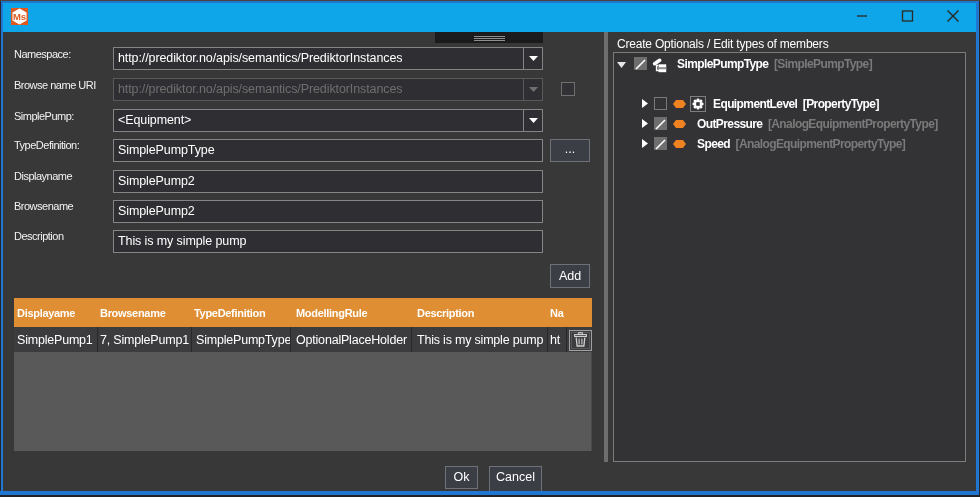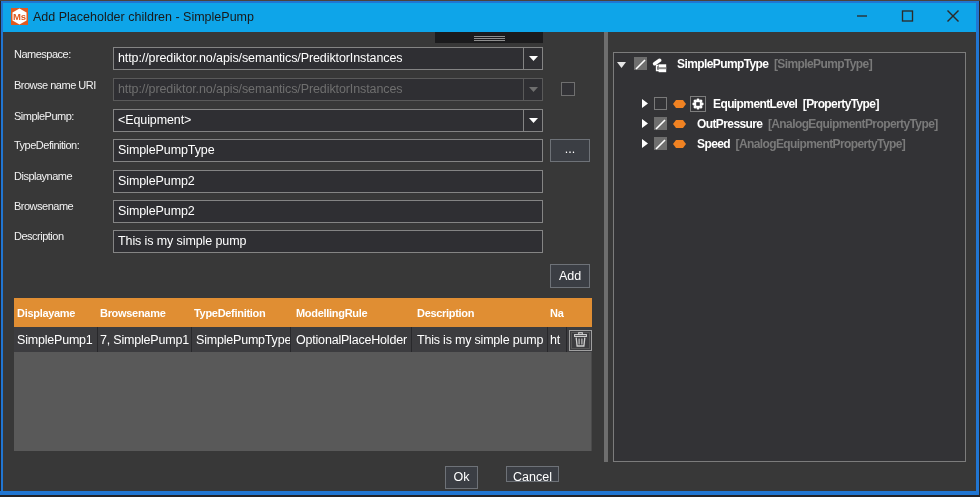--- a/index.html
+++ b/index.html
@@ -55,21 +55,20 @@
 </style>
 </head>
 <body>
 <div id="win">
   <div class="abs" id="titlebar">
     <svg class="abs" style="left:9px;top:5px" width="17" height="17" viewBox="0 0 17 17">
       <rect x="0" y="0" width="17" height="17" fill="#e05a20"></rect>
       <polygon points="8.5,0.5 15.5,4.5 15.5,12.5 8.5,16.5 1.5,12.5 1.5,4.5" fill="#fff"></polygon>
       <text x="8.5" y="12" font-size="9.5" font-weight="bold" fill="#e05a20" text-anchor="middle" font-family="Liberation Sans">Ms</text>
     </svg>
-    <div class="abs" id="title">Add Placeholder children - SimplePump</div>
     <svg class="abs" style="left:854px;top:0" width="110" height="29" viewBox="0 0 110 29">
       <line x1="1" y1="13" x2="11" y2="13" stroke="#2b2b2b" stroke-width="1.35"></line>
       <rect x="46.5" y="8" width="10" height="10" fill="none" stroke="#2b2b2b" stroke-width="1.35"></rect>
       <line x1="91.5" y1="7.5" x2="102.5" y2="18.5" stroke="#2b2b2b" stroke-width="1.35"></line>
       <line x1="102.5" y1="7.5" x2="91.5" y2="18.5" stroke="#2b2b2b" stroke-width="1.35"></line>
     </svg>
   </div>
   <div class="abs" id="content">
     <div class="abs" id="hsplit">
       <div class="hline" style="top:4px"></div>
@@ -144,23 +143,24 @@
           <rect x="0.6" y="2.6" width="11.8" height="1.9" fill="none" stroke="#cfcfcf" stroke-width="1.1"></rect>
           <path d="M2.2,5.6 L3.1,14 L9.9,14 L10.8,5.6" fill="none" stroke="#cfcfcf" stroke-width="1.3"></path>
           <line x1="5.1" y1="6.6" x2="5.1" y2="12.4" stroke="#cfcfcf" stroke-width="1.1"></line>
           <line x1="7.9" y1="6.6" x2="7.9" y2="12.4" stroke="#cfcfcf" stroke-width="1.1"></line>
         </svg>
       </div>
       <div id="gempty"></div>
     </div>
 
     <div class="btn" style="left:443px;top:434px;width:33px;height:23px;line-height:21px">Ok</div>
-    <div class="btn" style="left:504px;top:434px;width:53px;height:16px;line-height:21px">Cancel</div>
+    <div class="btn" style="left:487px;top:434px;width:53px;height:29px;line-height:21px">Cancel</div>
 
     <div class="abs" id="vsplit"></div>
+    <div class="abs" id="rptitle">Create Optionals / Edit types of members</div>
     <div class="abs" id="treebox">
       <div class="trow" style="top:1px">
         <svg style="position:absolute;left:3px;top:8px" width="9" height="6" viewBox="0 0 9 6">
             <polygon points="0,0 9,0 4.5,6" fill="#e6e6e6"></polygon>
           </svg>
         <div class="chk on" style="left:20px"><svg width="13" height="13">
               <line x1="2" y1="11" x2="11" y2="2" stroke="#fff" stroke-width="1.6"></line>
             </svg></div>
         <svg style="position:absolute;left:38px;top:4px" width="15" height="15" viewBox="0 0 15 15">
           <path d="M6.4,7.6 L4.6,7.6 L4.6,12.4 L7,12.4" fill="none" stroke="#fff" stroke-width="1.5"></path>

